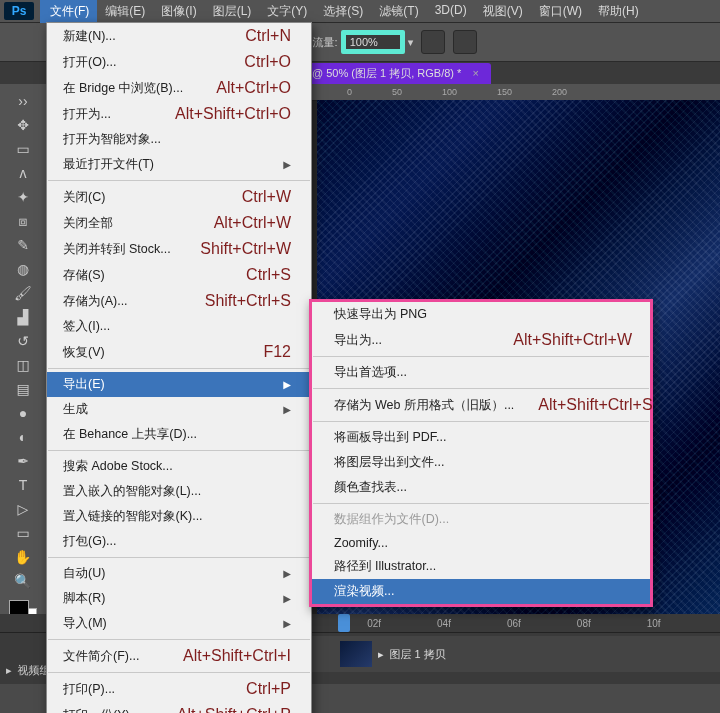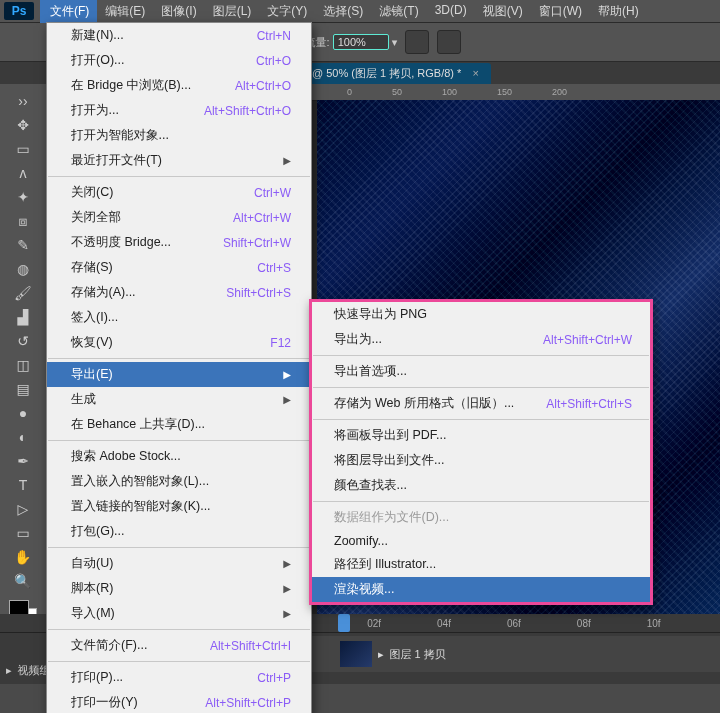--- a/index.html
+++ b/index.html
@@ -3,50 +3,50 @@
 <meta charset="utf-8">
 <style>
   html,body{margin:0;padding:0;width:720px;height:713px;background:#4a4a4a;font-family:"Microsoft YaHei",Arial,sans-serif;font-size:12px;color:#ddd;overflow:hidden;}
   .menubar{height:22px;background:#535353;display:flex;align-items:center;padding-left:4px;}
   .ps-icon{width:30px;height:18px;background:#001e36;color:#31a8ff;display:flex;align-items:center;justify-content:center;font-weight:bold;font-size:12px;border-radius:2px;margin-right:6px;}
   .menu-item{padding:3px 8px;color:#d8d8d8;font-size:12px;}
   .menu-item.open{background:#3b74ba;color:#fff;padding-left:10px;}
   .options-bar{height:38px;background:#535353;border-top:1px solid #2a2a2a;border-bottom:1px solid #2a2a2a;display:flex;align-items:center;padding-left:50px;gap:8px;color:#ccc;font-size:11px;}
   .opt-sep{width:10px;}
   .opt-box{display:inline-flex;align-items:center;gap:3px;}
-  .opt-input{background:#3a3a3a;border:1px solid #5eead4;color:#ddd;padding:1px 4px;font-size:11px;width:46px;border-radius:2px;}
+  .opt-input{background:#3a3a3a;border:5px solid #5eead4;color:#ddd;padding:1px 4px;font-size:11px;width:46px;border-radius:2px;}
   .opt-btn{width:22px;height:22px;border:1px solid #2a2a2a;background:#3f3f3f;border-radius:3px;}
   .tabstrip{height:22px;background:#3a3a3a;display:flex;align-items:center;padding-left:300px;}
-  .doctab{background:#0c4a6e;padding:3px 12px;font-size:11px;color:#ddd;border-top-left-radius:3px;border-top-right-radius:3px;}
+  .doctab{background:#6d28d9;padding:3px 12px;font-size:11px;color:#ddd;border-top-left-radius:3px;border-top-right-radius:3px;}
   .doctab .x{margin-left:8px;color:#aaa;}
   .workspace{position:relative;height:600px;background:#292929;display:flex;}
   .tools{width:46px;background:#535353;display:flex;flex-direction:column;align-items:center;padding-top:6px;gap:2px;border-right:1px solid #2a2a2a;}
   .tool{width:22px;height:22px;border-radius:2px;display:flex;align-items:center;justify-content:center;color:#ccc;font-size:14px;}
   .tool.two{width:40px;display:flex;gap:2px;}
   .swatches{width:28px;height:28px;position:relative;margin-top:6px;}
   .swatches .fg{width:18px;height:18px;background:#000;border:1px solid #aaa;position:absolute;top:0;left:0;}
   .swatches .bg{width:18px;height:18px;background:#fff;border:1px solid #aaa;position:absolute;top:8px;left:8px;}
   .canvas-area{flex:1;position:relative;background:#2a2a2a;}
   .ruler-h{height:16px;background:#535353;border-bottom:1px solid #222;position:absolute;top:0;left:0;right:0;display:flex;align-items:center;font-size:9px;color:#aaa;padding-left:300px;gap:40px;}
   .image-stub{position:absolute;top:16px;left:270px;right:0;height:520px;background:linear-gradient(135deg,#0a1a3a,#1a2a5a 20%,#0a1530 40%,#253a6a 60%,#0a1230 80%,#1a3560);filter:contrast(1.2);}
   .image-stub::after{content:"";position:absolute;inset:0;background:repeating-linear-gradient(45deg,rgba(255,255,255,.05) 0 2px,transparent 2px 6px),repeating-linear-gradient(-45deg,rgba(200,220,255,.08) 0 1px,transparent 1px 5px);}
   .timeline{position:absolute;left:0;right:0;bottom:0;height:70px;background:#3a3a3a;}
   .timeline-ruler{height:18px;border-bottom:1px solid #222;display:flex;align-items:center;padding-left:300px;gap:56px;font-size:10px;color:#aaa;}
   .playhead{position:absolute;top:0;left:338px;width:12px;height:18px;background:#4a90d9;border-radius:2px;}
   .tl-left{position:absolute;left:6px;bottom:6px;display:flex;align-items:center;gap:6px;color:#ccc;font-size:11px;}
   .tl-layer{position:absolute;left:300px;top:22px;height:36px;right:0;background:#444;display:flex;align-items:center;gap:6px;padding-left:40px;font-size:11px;color:#ddd;}
   .tl-thumb{width:32px;height:26px;background:linear-gradient(135deg,#0a1a3a,#253a6a);}
   
   .menu-panel{position:absolute;top:22px;left:46px;width:264px;background:#f0f0f0;color:#222;box-shadow:2px 4px 10px rgba(0,0,0,.5);font-size:12.5px;z-index:10;border:1px solid #888;}
-  .mi{display:flex;justify-content:space-between;align-items:center;padding:4px 20px 4px 24px;white-space:nowrap;}
+  .mi{display:flex;justify-content:space-between;align-items:center;padding:4px 20px 4px 16px;white-space:nowrap;}
   .mi.highlight{background:#3b74ba;color:#fff;}
   .mi .arrow{font-size:10px;color:#555;}
   .mi.highlight .arrow{color:#fff;}
   .msep{height:1px;background:#c8c8c8;margin:3px 1px;}
-  .shortcut{color:#8b5cf6;font-size:12px;margin-left:24px;}
+  .shortcut{color:#7f1d1d;font-size:16px;margin-left:24px;}
   .submenu{position:absolute;top:299px;left:309px;width:338px;background:#f0f0f0;color:#222;box-shadow:2px 4px 10px rgba(0,0,0,.5);font-size:12.5px;z-index:11;border:3px solid #ec4899;}
   .submenu .mi{padding:4px 18px 4px 22px;}
   .mi.disabled{color:#9a9a9a;}
 </style>
 </head>
 <body>
 
 <div class="menubar">
   <div class="ps-icon">Ps</div>
   <div id="menubar-items" style="display: flex;">
@@ -181,21 +181,21 @@
     <div class="msep"></div>
     <div class="mi">
       <span>关闭(C)</span>
       <span class="shortcut">Ctrl+W</span>
     </div>
     <div class="mi">
       <span>关闭全部</span>
       <span class="shortcut">Alt+Ctrl+W</span>
     </div>
     <div class="mi">
-      <span>不透明度 Bridge...</span>
+      <span>关闭并转到 Stock...</span>
       <span class="shortcut">Shift+Ctrl+W</span>
     </div>
     <div class="mi">
       <span>存储(S)</span>
       <span class="shortcut">Ctrl+S</span>
     </div>
     <div class="mi">
       <span>存储为(A)...</span>
       <span class="shortcut">Shift+Ctrl+S</span>
     </div>

